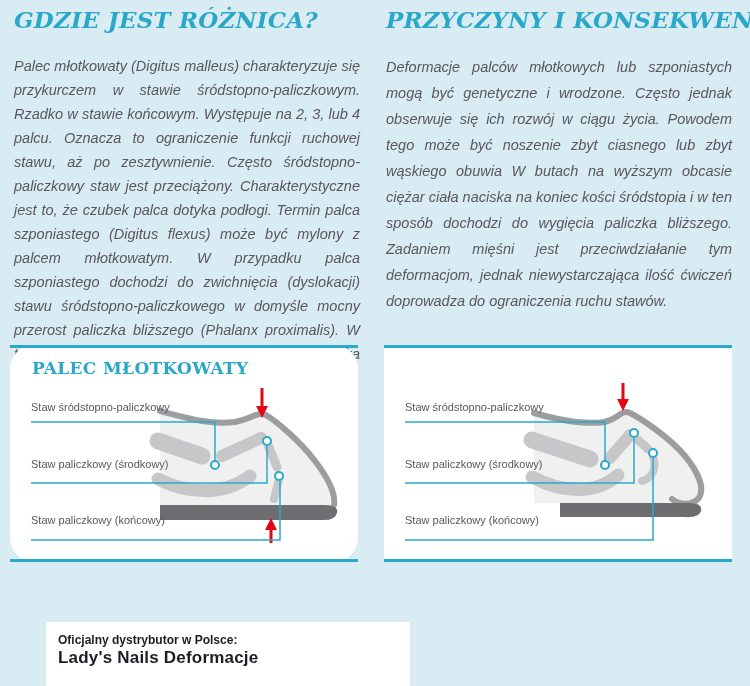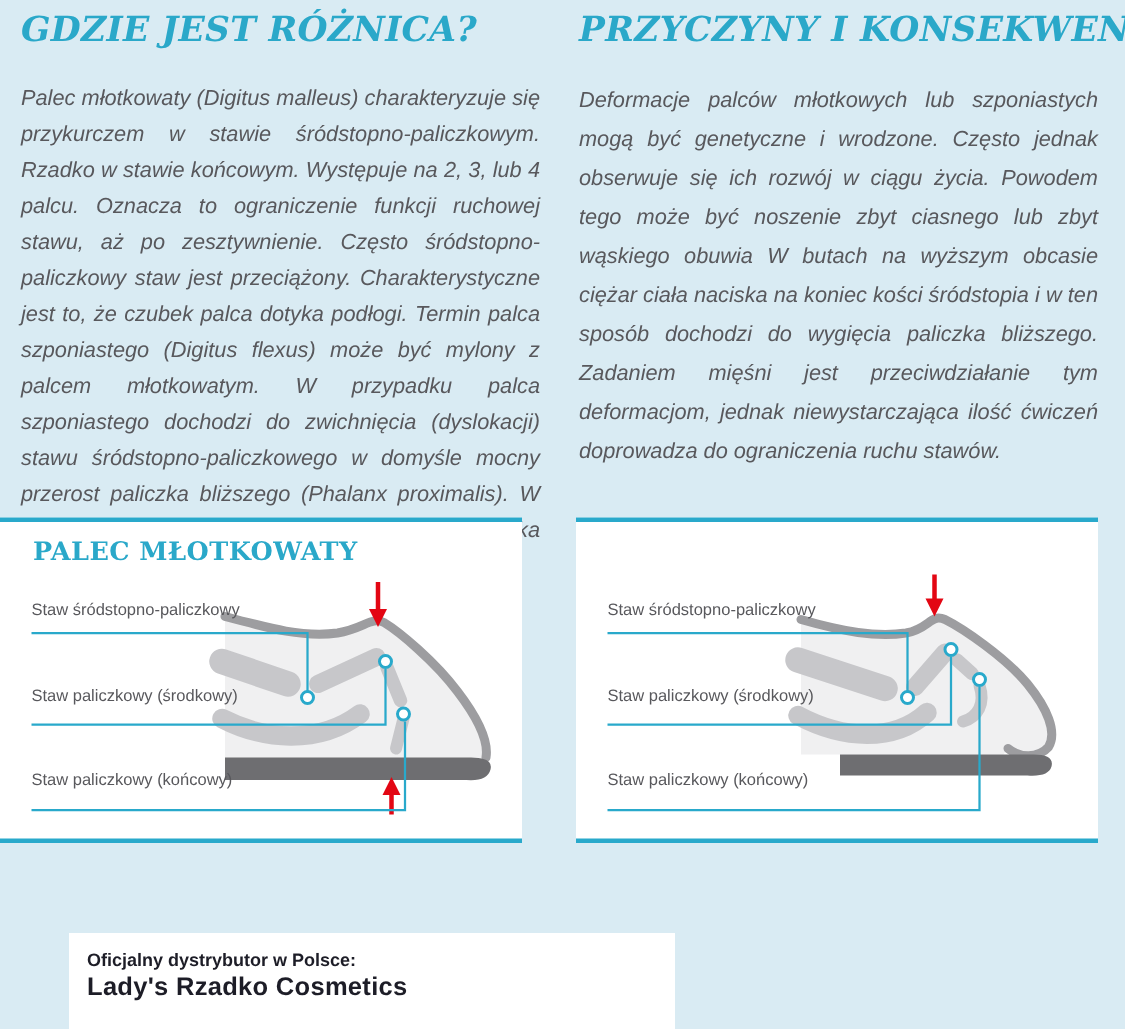--- a/index.html
+++ b/index.html
@@ -37,21 +37,21 @@
   .article-right p { line-height: 26px; }
 
   
   .panel {
     position: absolute;
     top: 345px;
     width: 348px;
     height: 217px;
     background: #ffffff;
   }
-  .panel-left  { left: 0; }
+  .panel-left  { left: 10px; border-radius: 24px; }
   .panel-right { left: 384px; }
 
   .rule { position: absolute; left: 0; width: 100%; height: 3px; background: #29a9cb; }
   .rule-top { top: 0; }
   .rule-bottom { bottom: 0; }
 
   .panel h2 {
     position: absolute;
     left: 22px; top: 13px;
     font-family: "DejaVu Serif", serif;
@@ -73,21 +73,21 @@
   .lbl1 { top: 56px; }
   .lbl2 { top: 113px; }
   .lbl3 { top: 169px; }
 
   .panel svg { position: absolute; left: 0; top: 0; z-index: 1; }
 
   
   .footer-card {
     position: absolute;
     left: 46px; top: 622px;
-    width: 404px; height: 64px;
+    width: 364px; height: 64px;
     background: #ffffff;
     color: #1d1d27;
   }
   .footer-inner { position: absolute; left: 12px; top: 11px; display: flex; }
   .f-left  { width: 186px; }
   .f-left .small { font-size: 12px;  font-weight: bold; line-height: 15px; }
   .f-left .company { font-size: 17px; font-weight: bold; line-height: 20px; letter-spacing: 0.2px; white-space: nowrap; }
   .f-left .web { font-size: 12.5px; font-weight: bold; line-height: 17px; }
   .f-right { margin-left: 14px; font-size: 12.5px; font-weight: bold; line-height: 16px; white-space: nowrap; }
 </style>
@@ -193,18 +193,18 @@
         <circle cx="250" cy="88" r="4"></circle>
         <circle cx="269" cy="108" r="4"></circle>
       </g>
     </svg>
   </div>
 
   <footer class="footer-card">
     <div class="footer-inner">
       <div class="f-left">
         <div class="small">Oficjalny dystrybutor w Polsce:</div>
-        <div class="company">Lady's Rzadko Cosmetics</div>
+        <div class="company">Lady's Nails Deformacje</div>
       </div>
     </div>
   </footer>
 
 </div>
 
 </body></html>

